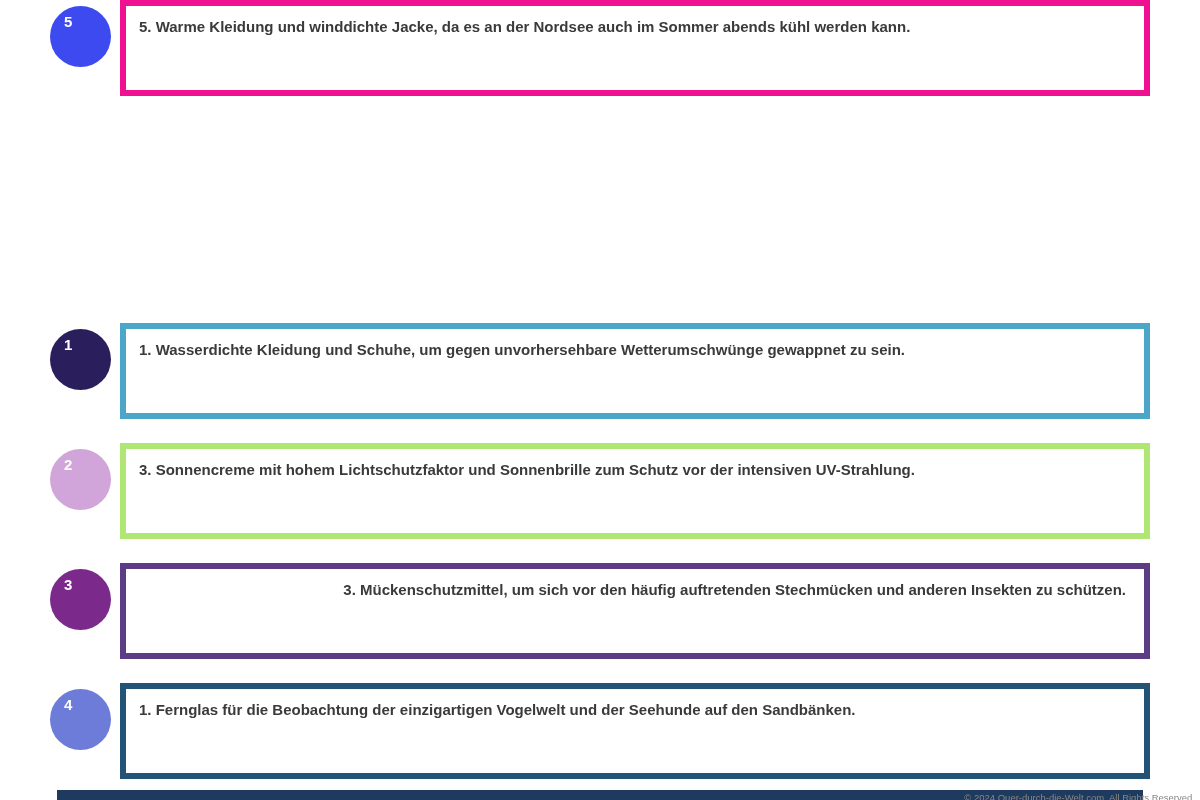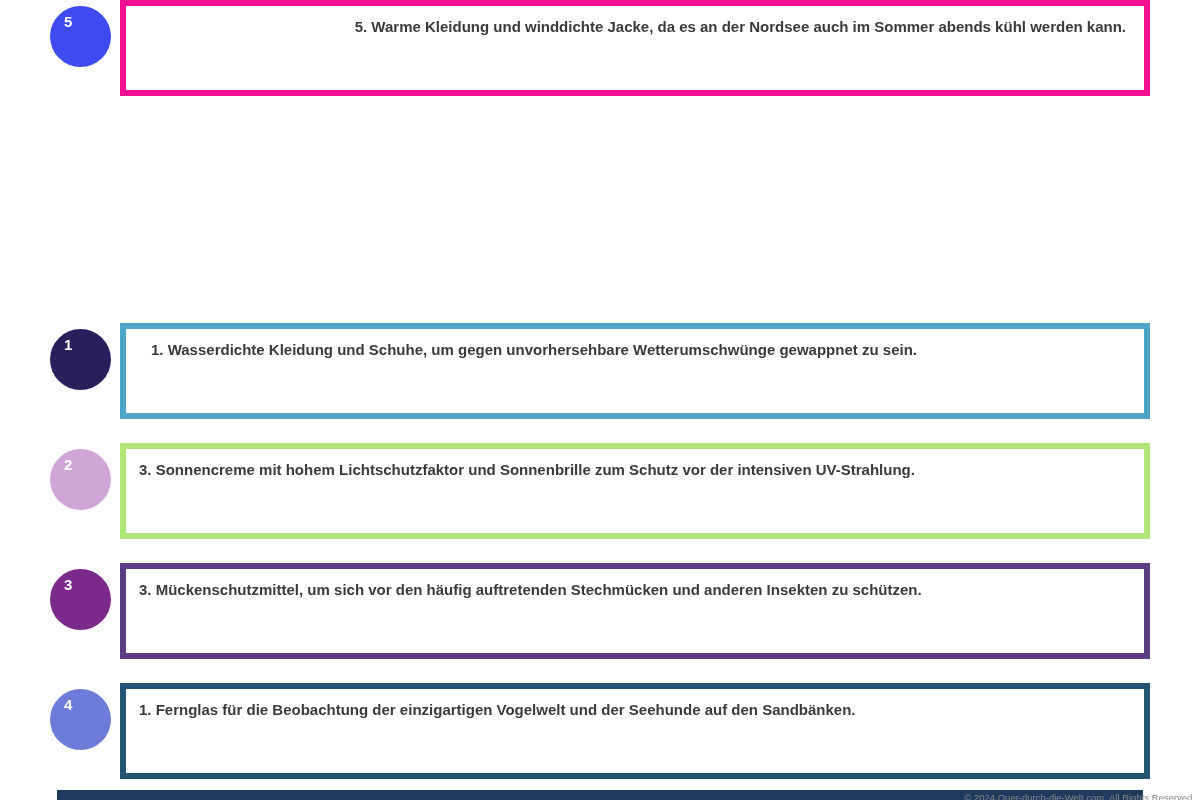--- a/index.html
+++ b/index.html
@@ -95,57 +95,57 @@
 <body style="background: rgb(255, 255, 255);">
 
 <div class="canvas">
 
   <div class="page-title">16. Was brauche ich im Nordsee Urlaub? Die ultimativen Must-haves</div>
 
   <div class="row">
     <div class="circle" style="background: rgb(43, 30, 92);">
       <span class="num">1</span>
     </div>
-    <div class="box" style="border-color: rgb(75, 166, 199); padding-left: 12px;">
+    <div class="box" style="border-color: rgb(75, 166, 199);">
       <div class="box-text">1. Wasserdichte Kleidung und Schuhe, um gegen unvorhersehbare Wetterumschwünge gewappnet zu sein.</div>
     </div>
   </div>
 
   <div class="row">
     <div class="circle" style="background: rgb(210, 165, 218);">
       <span class="num">2</span>
     </div>
     <div class="box" style="border-color: rgb(176, 230, 115);">
       <div class="box-text">3. Sonnencreme mit hohem Lichtschutzfaktor und Sonnenbrille zum Schutz vor der intensiven UV-Strahlung.</div>
     </div>
   </div>
 
   <div class="row">
     <div class="circle" style="background: rgb(123, 42, 140);">
       <span class="num">3</span>
     </div>
-    <div class="box" style="border-color: rgb(92, 61, 133);">
+    <div class="box" style="border-color: rgb(92, 61, 133); text-align: right;">
       <div class="box-text">3. Mückenschutzmittel, um sich vor den häufig auftretenden Stechmücken und anderen Insekten zu schützen.</div>
     </div>
   </div>
 
   <div class="row">
     <div class="circle" style="background: rgb(109, 124, 216);">
       <span class="num">4</span>
     </div>
     <div class="box" style="border-color: rgb(35, 84, 118);">
       <div class="box-text">1. Fernglas für die Beobachtung der einzigartigen Vogelwelt und der Seehunde auf den Sandbänken.</div>
     </div>
   </div>
 
   <div class="row">
     <div class="circle" style="background: rgb(61, 74, 240);">
       <span class="num">5</span>
     </div>
-    <div class="box" style="border-color: rgb(239, 17, 144); text-align: right;">
+    <div class="box" style="border-color: rgb(239, 17, 144);">
       <div class="box-text">5. Warme Kleidung und winddichte Jacke, da es an der Nordsee auch im Sommer abends kühl werden kann.</div>
     </div>
   </div>
 
   <div class="footer-note">© 2024 Quer-durch-die-Welt.com. All Rights Reserved.</div>
 
   <div class="bottom-bar" style="background: rgb(31, 58, 95);"></div>
 
 </div>
 

